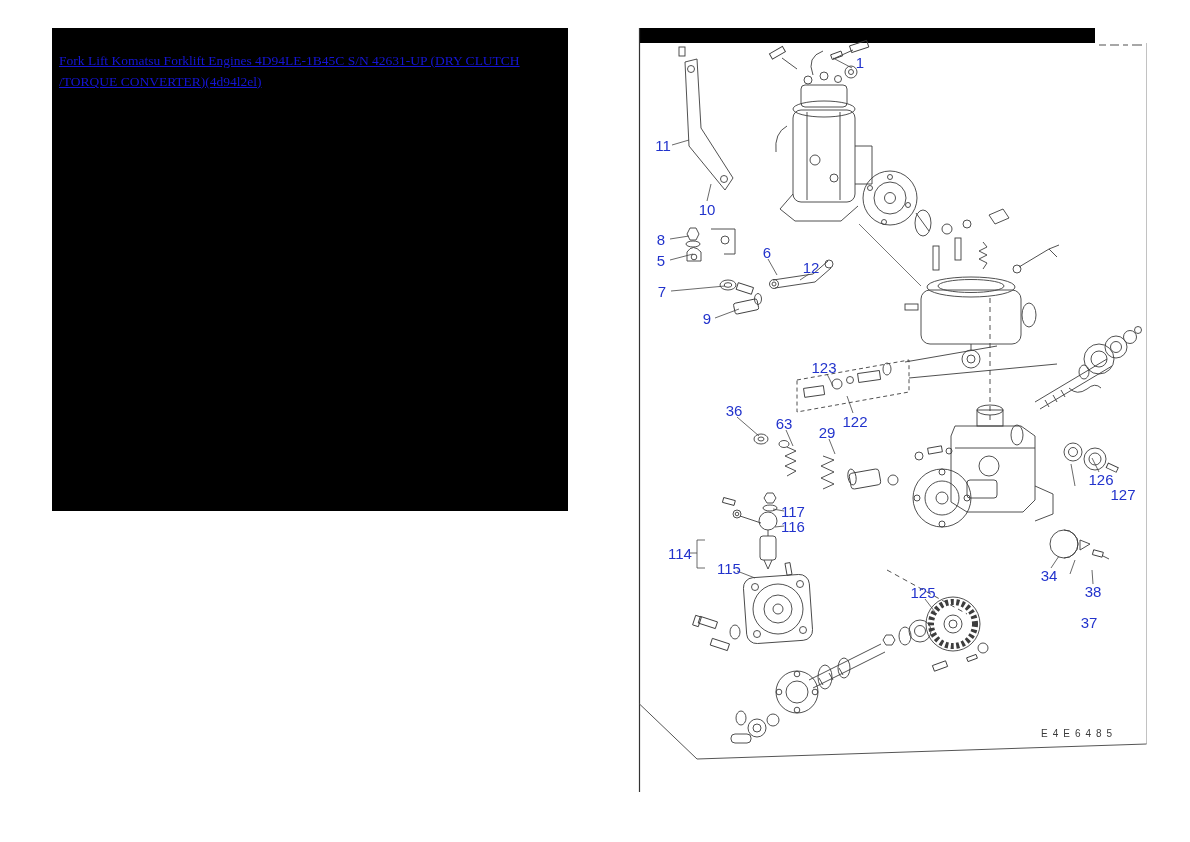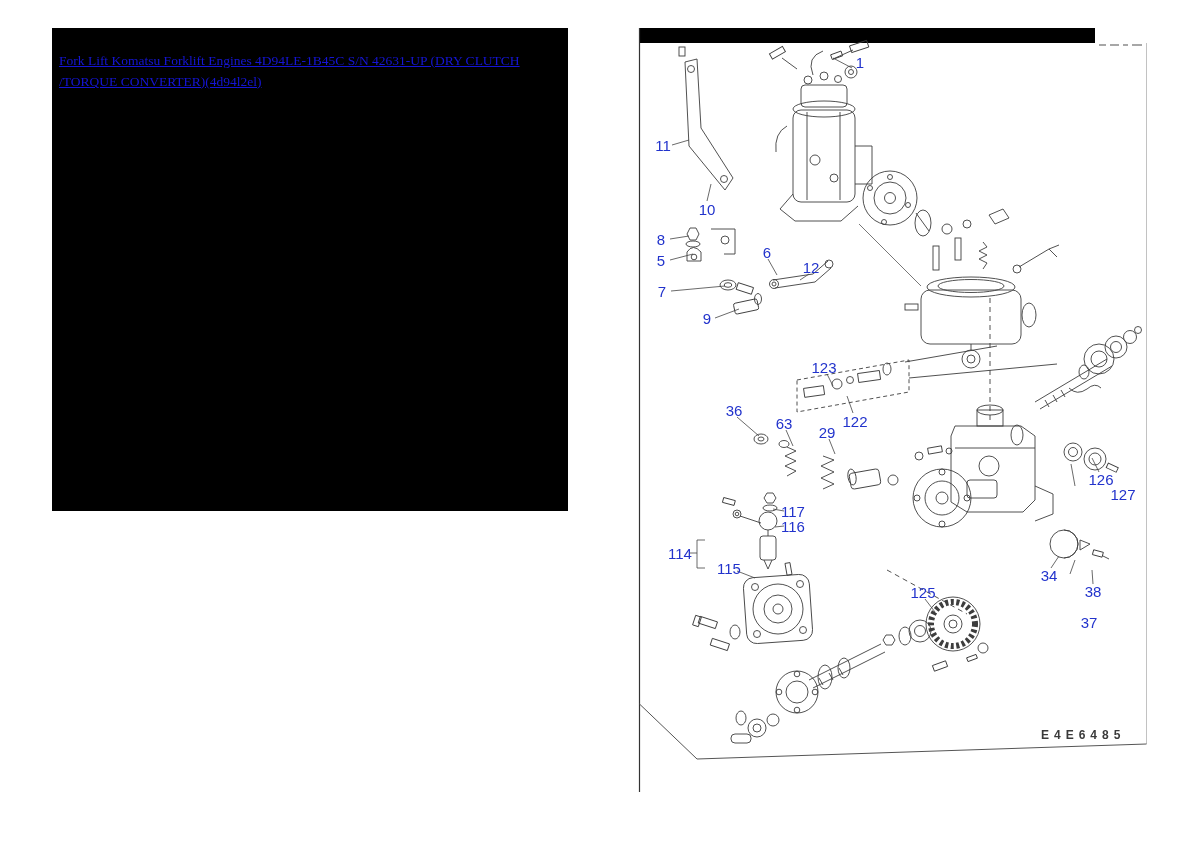--- a/index.html
+++ b/index.html
@@ -14,22 +14,22 @@
                   font-size:13.5px; line-height:1.55; color:var(--link-blue,#1515d6);
                   text-decoration:underline; cursor:pointer; width:100%; }
 
   
   .plate { position:absolute; left:637px; top:28px; width:511px; height:764px; }
   .plate svg.drawing { position:absolute; left:0; top:0; width:511px; height:764px; }
 
   .watermark { position:absolute; left:256px; top:346px; font-size:19px;
                color:rgba(125,125,125,.85); letter-spacing:.5px; white-space:nowrap;
                pointer-events:none; }
-  .plate-code { position:absolute; left:404px; top:700px; font-size:12px;
-                color:#3a3a3a; letter-spacing:5px; white-space:nowrap;font-weight:bold; }
+  .plate-code { position:absolute; left:404px; top:700px; font-size:10px;
+                color:#3a3a3a; letter-spacing:5px; white-space:nowrap; }
 
   .labels-layer { position:absolute; left:0; top:0; width:511px; height:764px; }
   .part-label { position:absolute; transform:translate(-50%,-50%);
                 color:var(--label-blue,#2233cc); font-size:15px; line-height:1;
                 cursor:pointer; white-space:nowrap; }
 </style>
 </head>
 <body>
 
 <div class="page">

